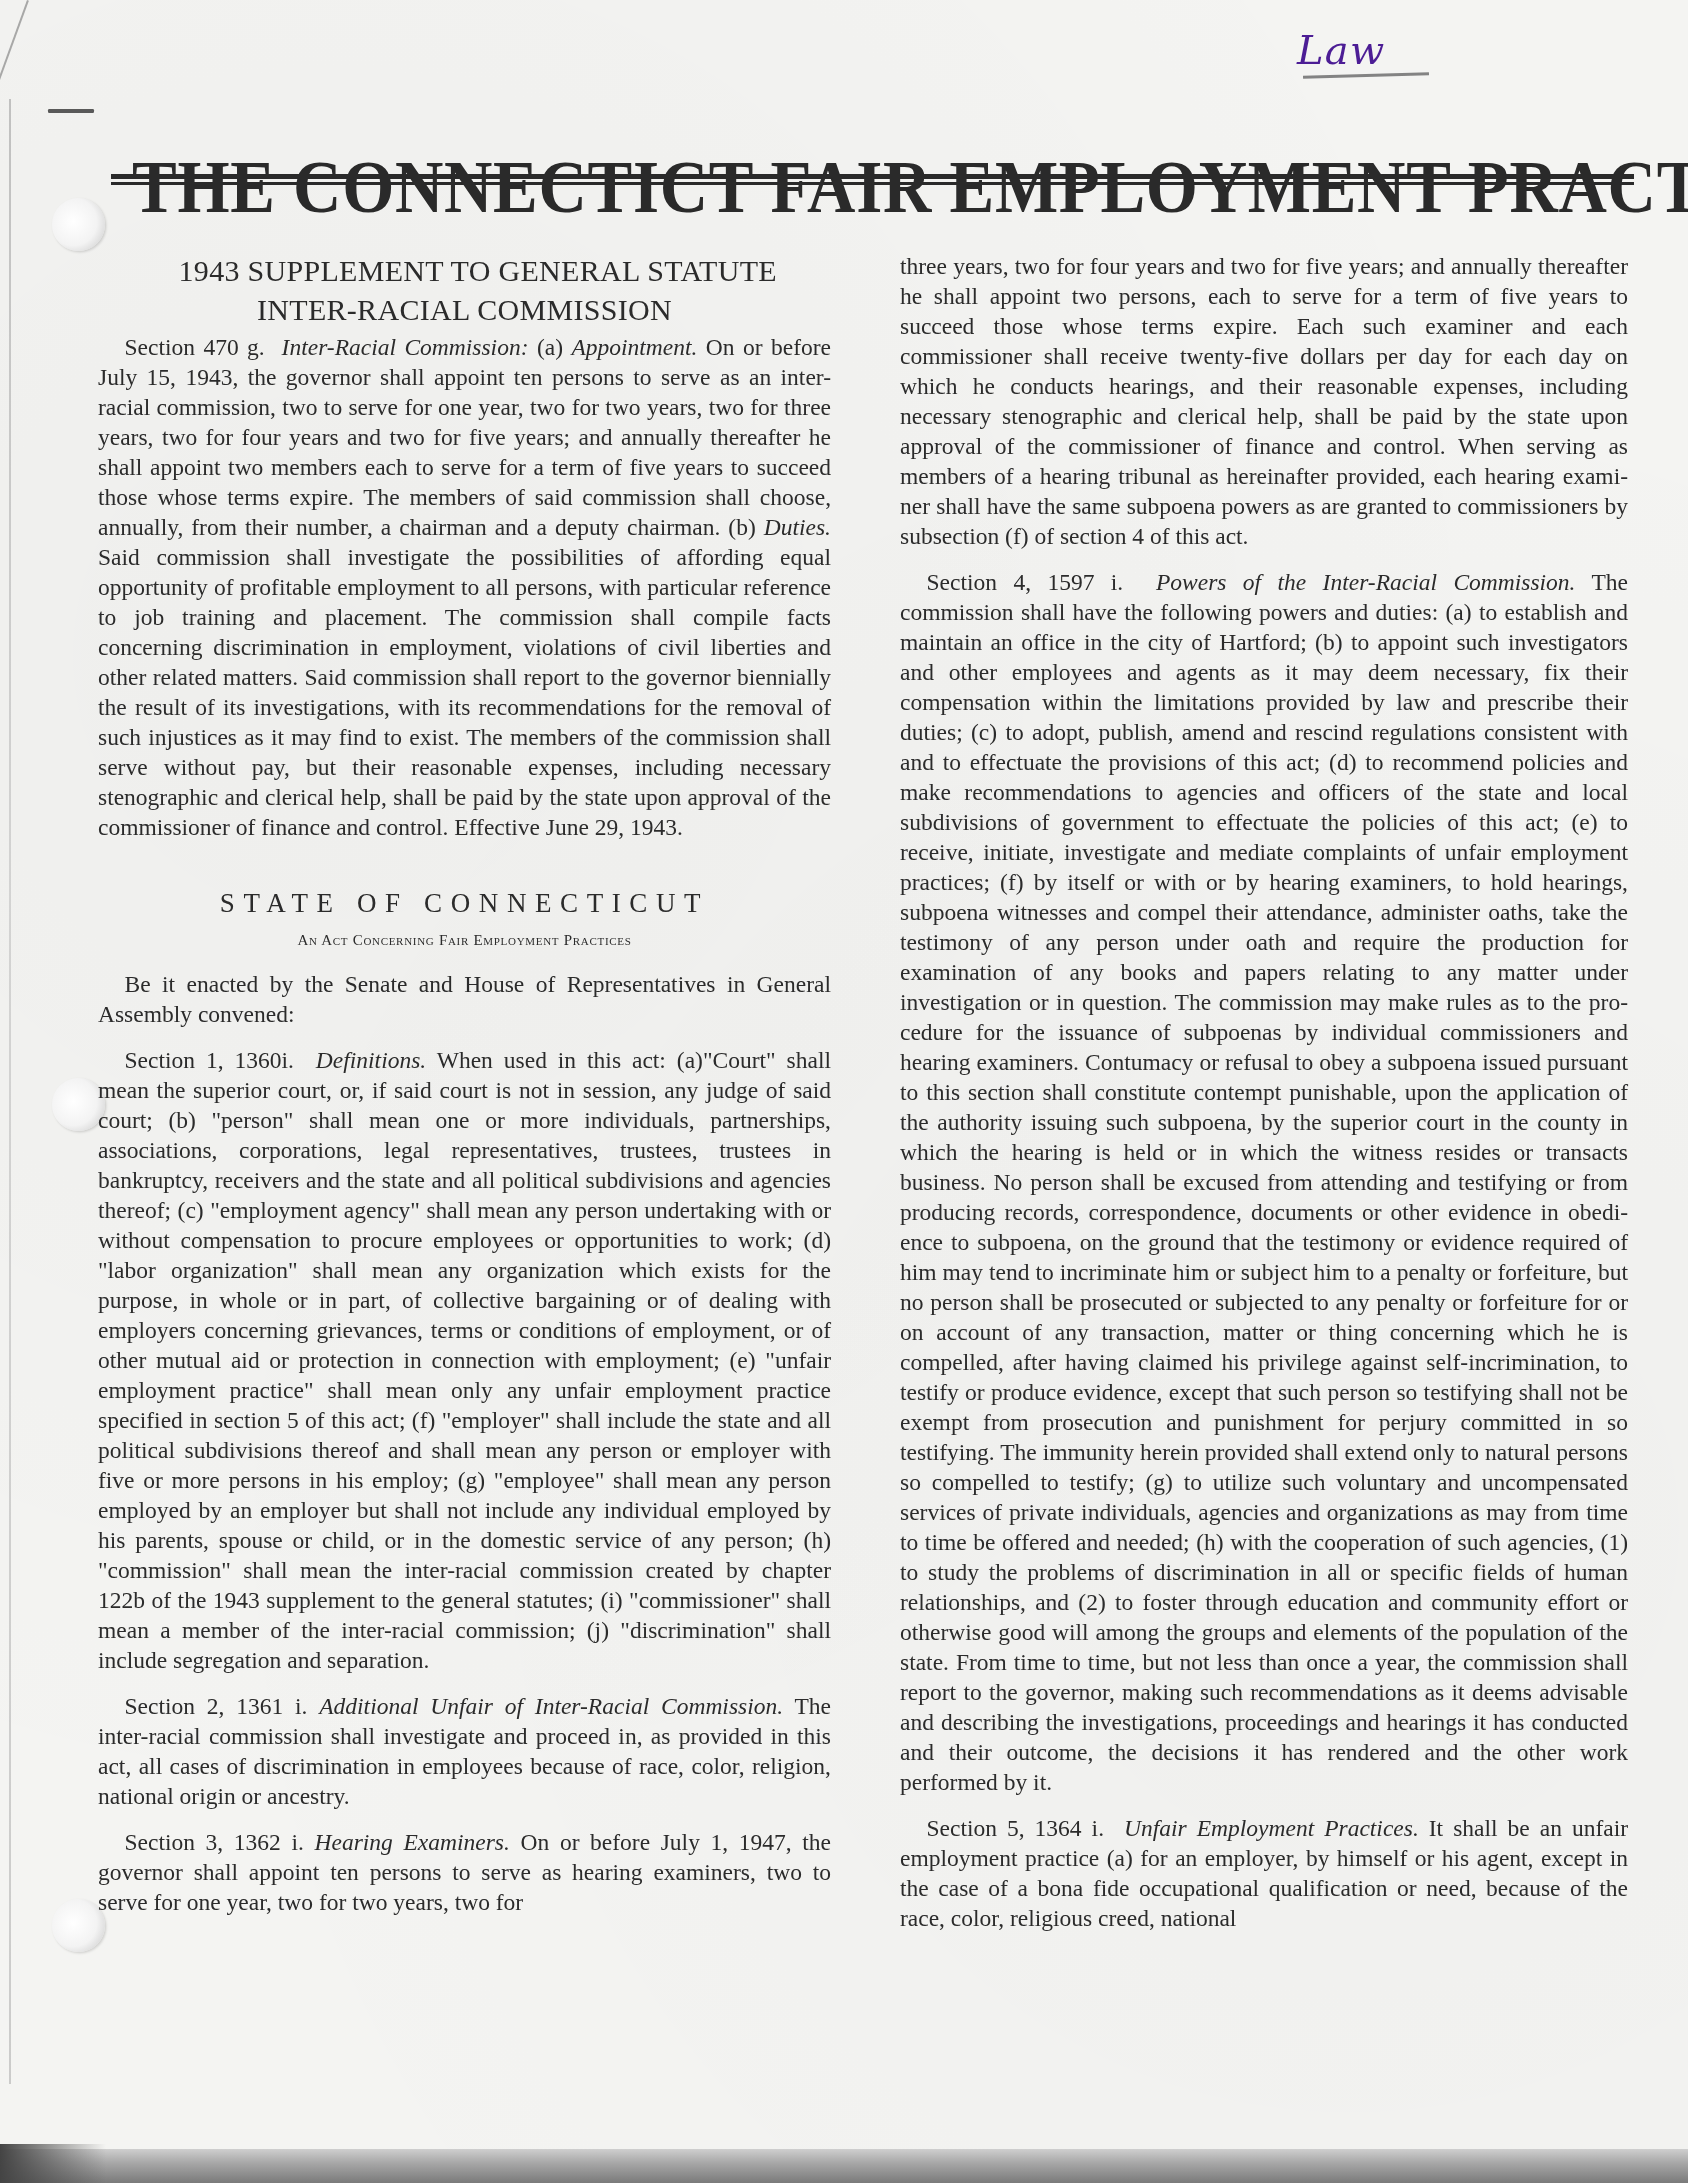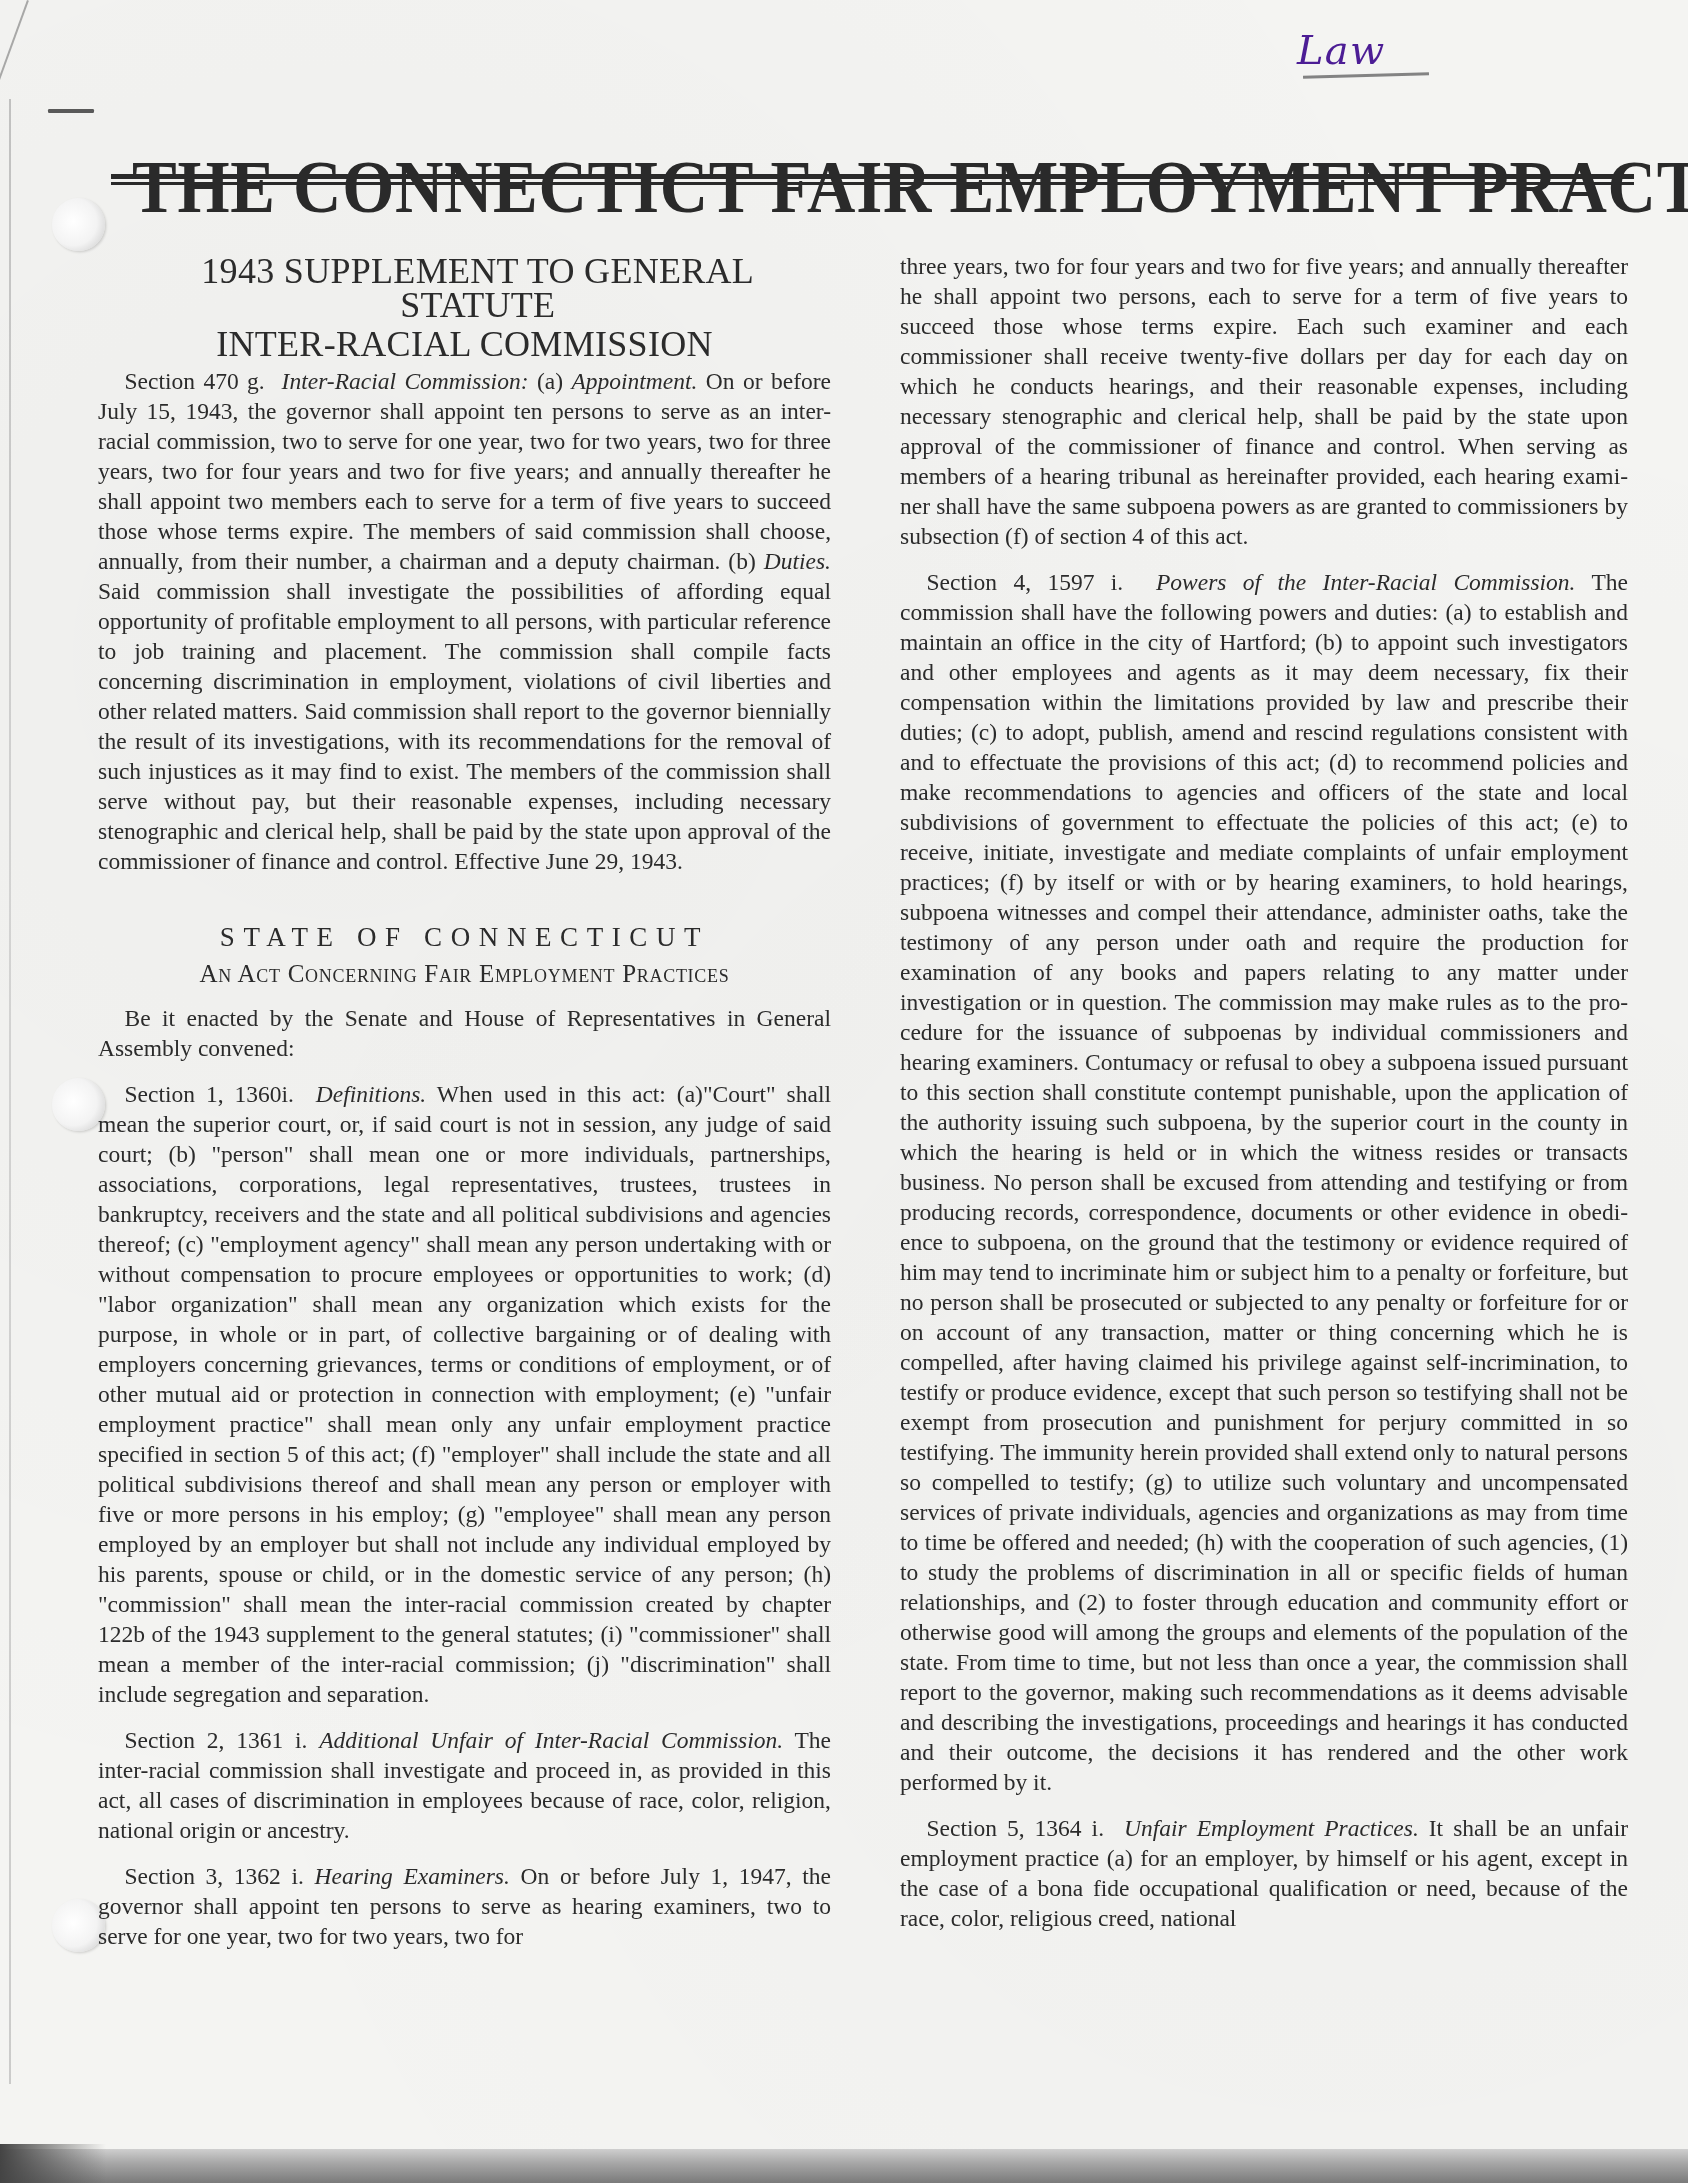--- a/index.html
+++ b/index.html
@@ -57,31 +57,31 @@
   .rule-2 { top: 182px; height: 3.3px; }
 
   .column {
     position: absolute; top: 251px; font-size: 23.5px; line-height: 30px;
     text-align: justify; hyphens: manual;
   }
   .col-left { left: 98px; width: 733px; }
   .col-right { left: 900px; width: 728px; }
 
   .head-1 {
-    text-align: center; font-size: 36px; line-height: 34px; letter-spacing: 0.3px;
+    text-align: center; font-size: 30px; line-height: 34px; letter-spacing: 0.3px;
     margin: 0; font-weight: normal;
   }
   .head-1.a { margin-top: 2.6px; padding-left: 26.5px; }
   .head-1.b { margin-top: 5.3px; margin-bottom: 5.3px; }
   .head-state {
     text-align: center; font-size: 27px; letter-spacing: 8.6px;
     margin: 46px 0 6.6px 0; font-weight: normal;
   }
   .head-act {
-    text-align: center; font-size: 25px; font-variant: small-caps; letter-spacing: 0.7px;
+    text-align: center; font-size: 15px; font-variant: small-caps; letter-spacing: 0.7px;
     margin: 0 0 14.6px 0; font-weight: normal;
   }
   p { margin: 0 0 16px 0; text-indent: 26.5px; }
   p.noindent { text-indent: 0; }
   .it { font-style: italic; }
   .bottom-strip {
     position: absolute; left: 0; top: 2149px; width: 1688px; height: 34px;
     background: linear-gradient(180deg, #cfcfcf 0%, #a8a8a8 40%, #7a7a7a 100%);
   }
   .bottom-strip-dark {

